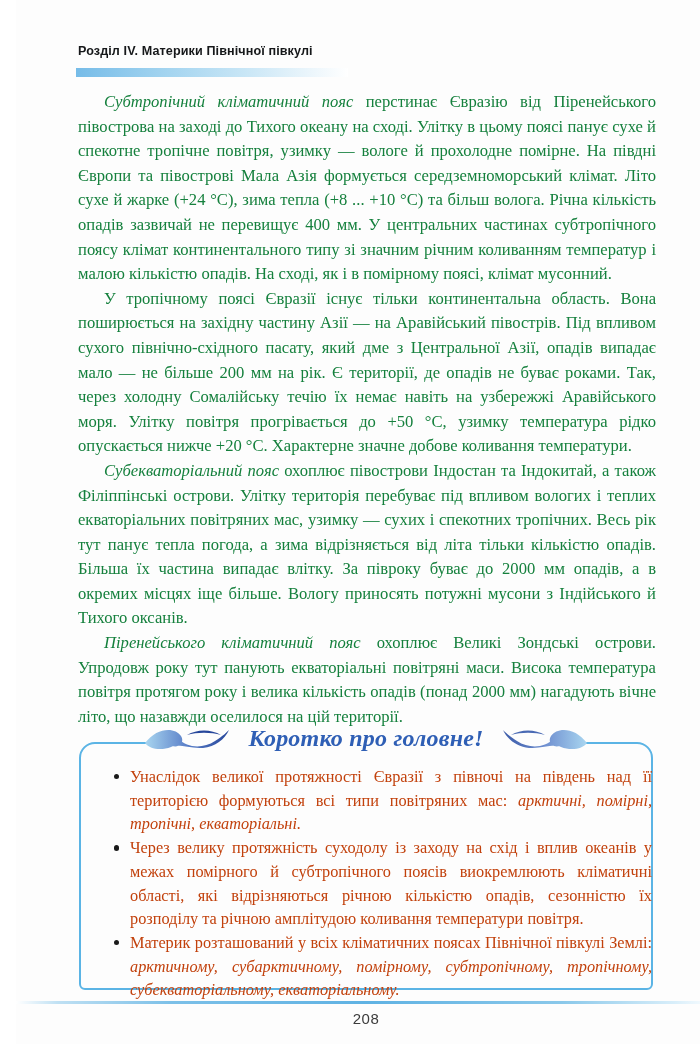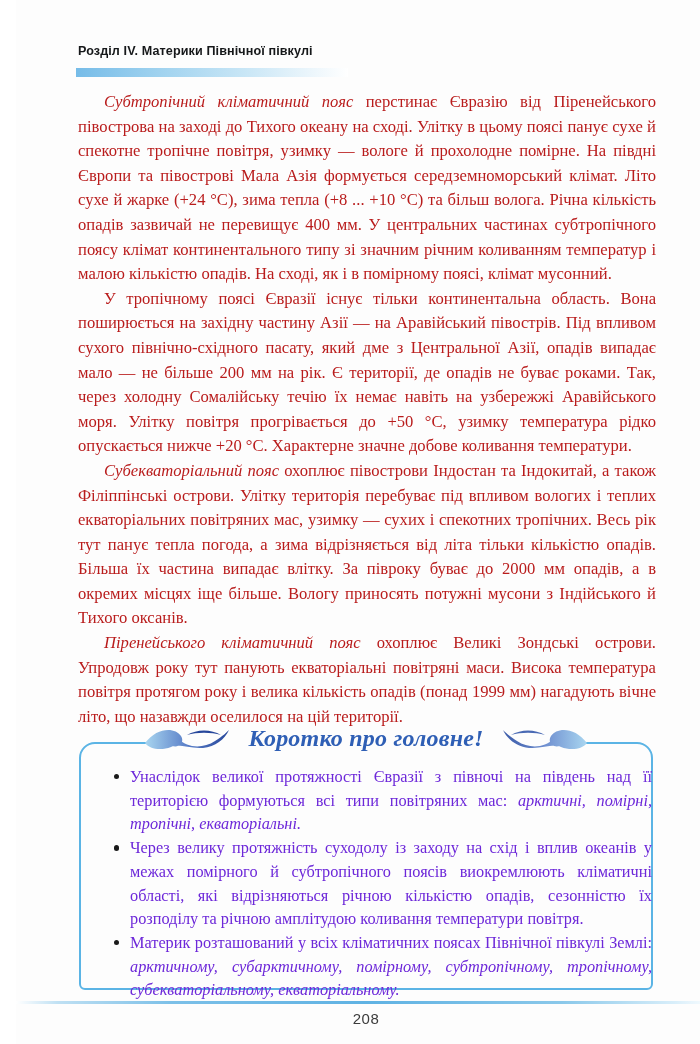--- a/index.html
+++ b/index.html
@@ -45,21 +45,21 @@
   }
 
   
   .body-text {
     position: absolute;
     left: 62px;
     top: 90px;
     width: 578px;
     font-size: 16.6px;
     line-height: 24.6px;
-    color: #b91c1c;
+    color: #15803d;
     text-align: justify;
     text-justify: inter-word;
     hyphens: manual;
   }
   .body-text p {
     margin: 0;
     text-indent: 26px;
   }
   .body-text p i, .body-text i {
     font-style: italic;
@@ -109,21 +109,21 @@
   .orn.left  { margin-right: 9px; }
   .orn.right { margin-left: 9px; }
 
   .summary-list {
     position: absolute;
     left: 96px;
     top: 765px;
     width: 540px;
     font-size: 16.3px;
     line-height: 23.7px;
-    color: #6d28d9;
+    color: #c2410c;
     text-align: justify;
   }
   .summary-list .bullet-row {
     position: relative;
     padding-left: 18px;
     margin-bottom: 0px;
   }
   .summary-list .bullet-row + .bullet-row { margin-top: 0px; }
   .summary-list .dot {
     position: absolute;
@@ -172,21 +172,21 @@
 
     <p>
       <span>У тропічному поясі Євразії існує тільки континентальна область. Вона поширюється на західну частину Азії — на Аравійський півострів. Під впливом сухого північно-східного пасату, який дме з Центральної Азії, опадів випадає мало — не більше 200 мм на рік. Є території, де опадів не буває роками. Так, через холодну Сомалійську течію їх немає навіть на узбережжі Аравійського моря. Улітку повітря прогрівається до +50 °С, узимку температура рідко опускається нижче +20 °С. Характерне значне добове коливання температури.</span>
     </p>
 
     <p>
       <i>Субекваторіальний пояс</i><span> охоплює півострови Індостан та Індокитай, а також Філіппінські острови. Улітку територія перебуває під впливом вологих і теплих екваторіальних повітряних мас, узимку — сухих і спекотних тропічних. Весь рік тут панує тепла погода, а зима відрізняється від літа тільки кількістю опадів. Більша їх частина випадає влітку. За півроку буває до 2000 мм опадів, а в окремих місцях іще більше. Вологу приносять потужні мусони з Індійського й Тихого оксанів.</span>
     </p>
 
     <p>
-      <i>Піренейського кліматичний пояс</i><span> охоплює Великі Зондські острови. Упродовж року тут панують екваторіальні повітряні маси. Висока температура повітря протягом року і велика кількість опадів (понад 1999 мм) нагадують вічне літо, що назавжди оселилося на цій території.</span>
+      <i>Піренейського кліматичний пояс</i><span> охоплює Великі Зондські острови. Упродовж року тут панують екваторіальні повітряні маси. Висока температура повітря протягом року і велика кількість опадів (понад 2000 мм) нагадують вічне літо, що назавжди оселилося на цій території.</span>
     </p>
   </div>
 
   <div class="summary-box"></div>
   <div class="summary-title-mask"></div>
 
   <div class="summary-title">
     <span class="orn left">
       <svg width="92" height="30" viewBox="0 0 92 30">
         <defs>

